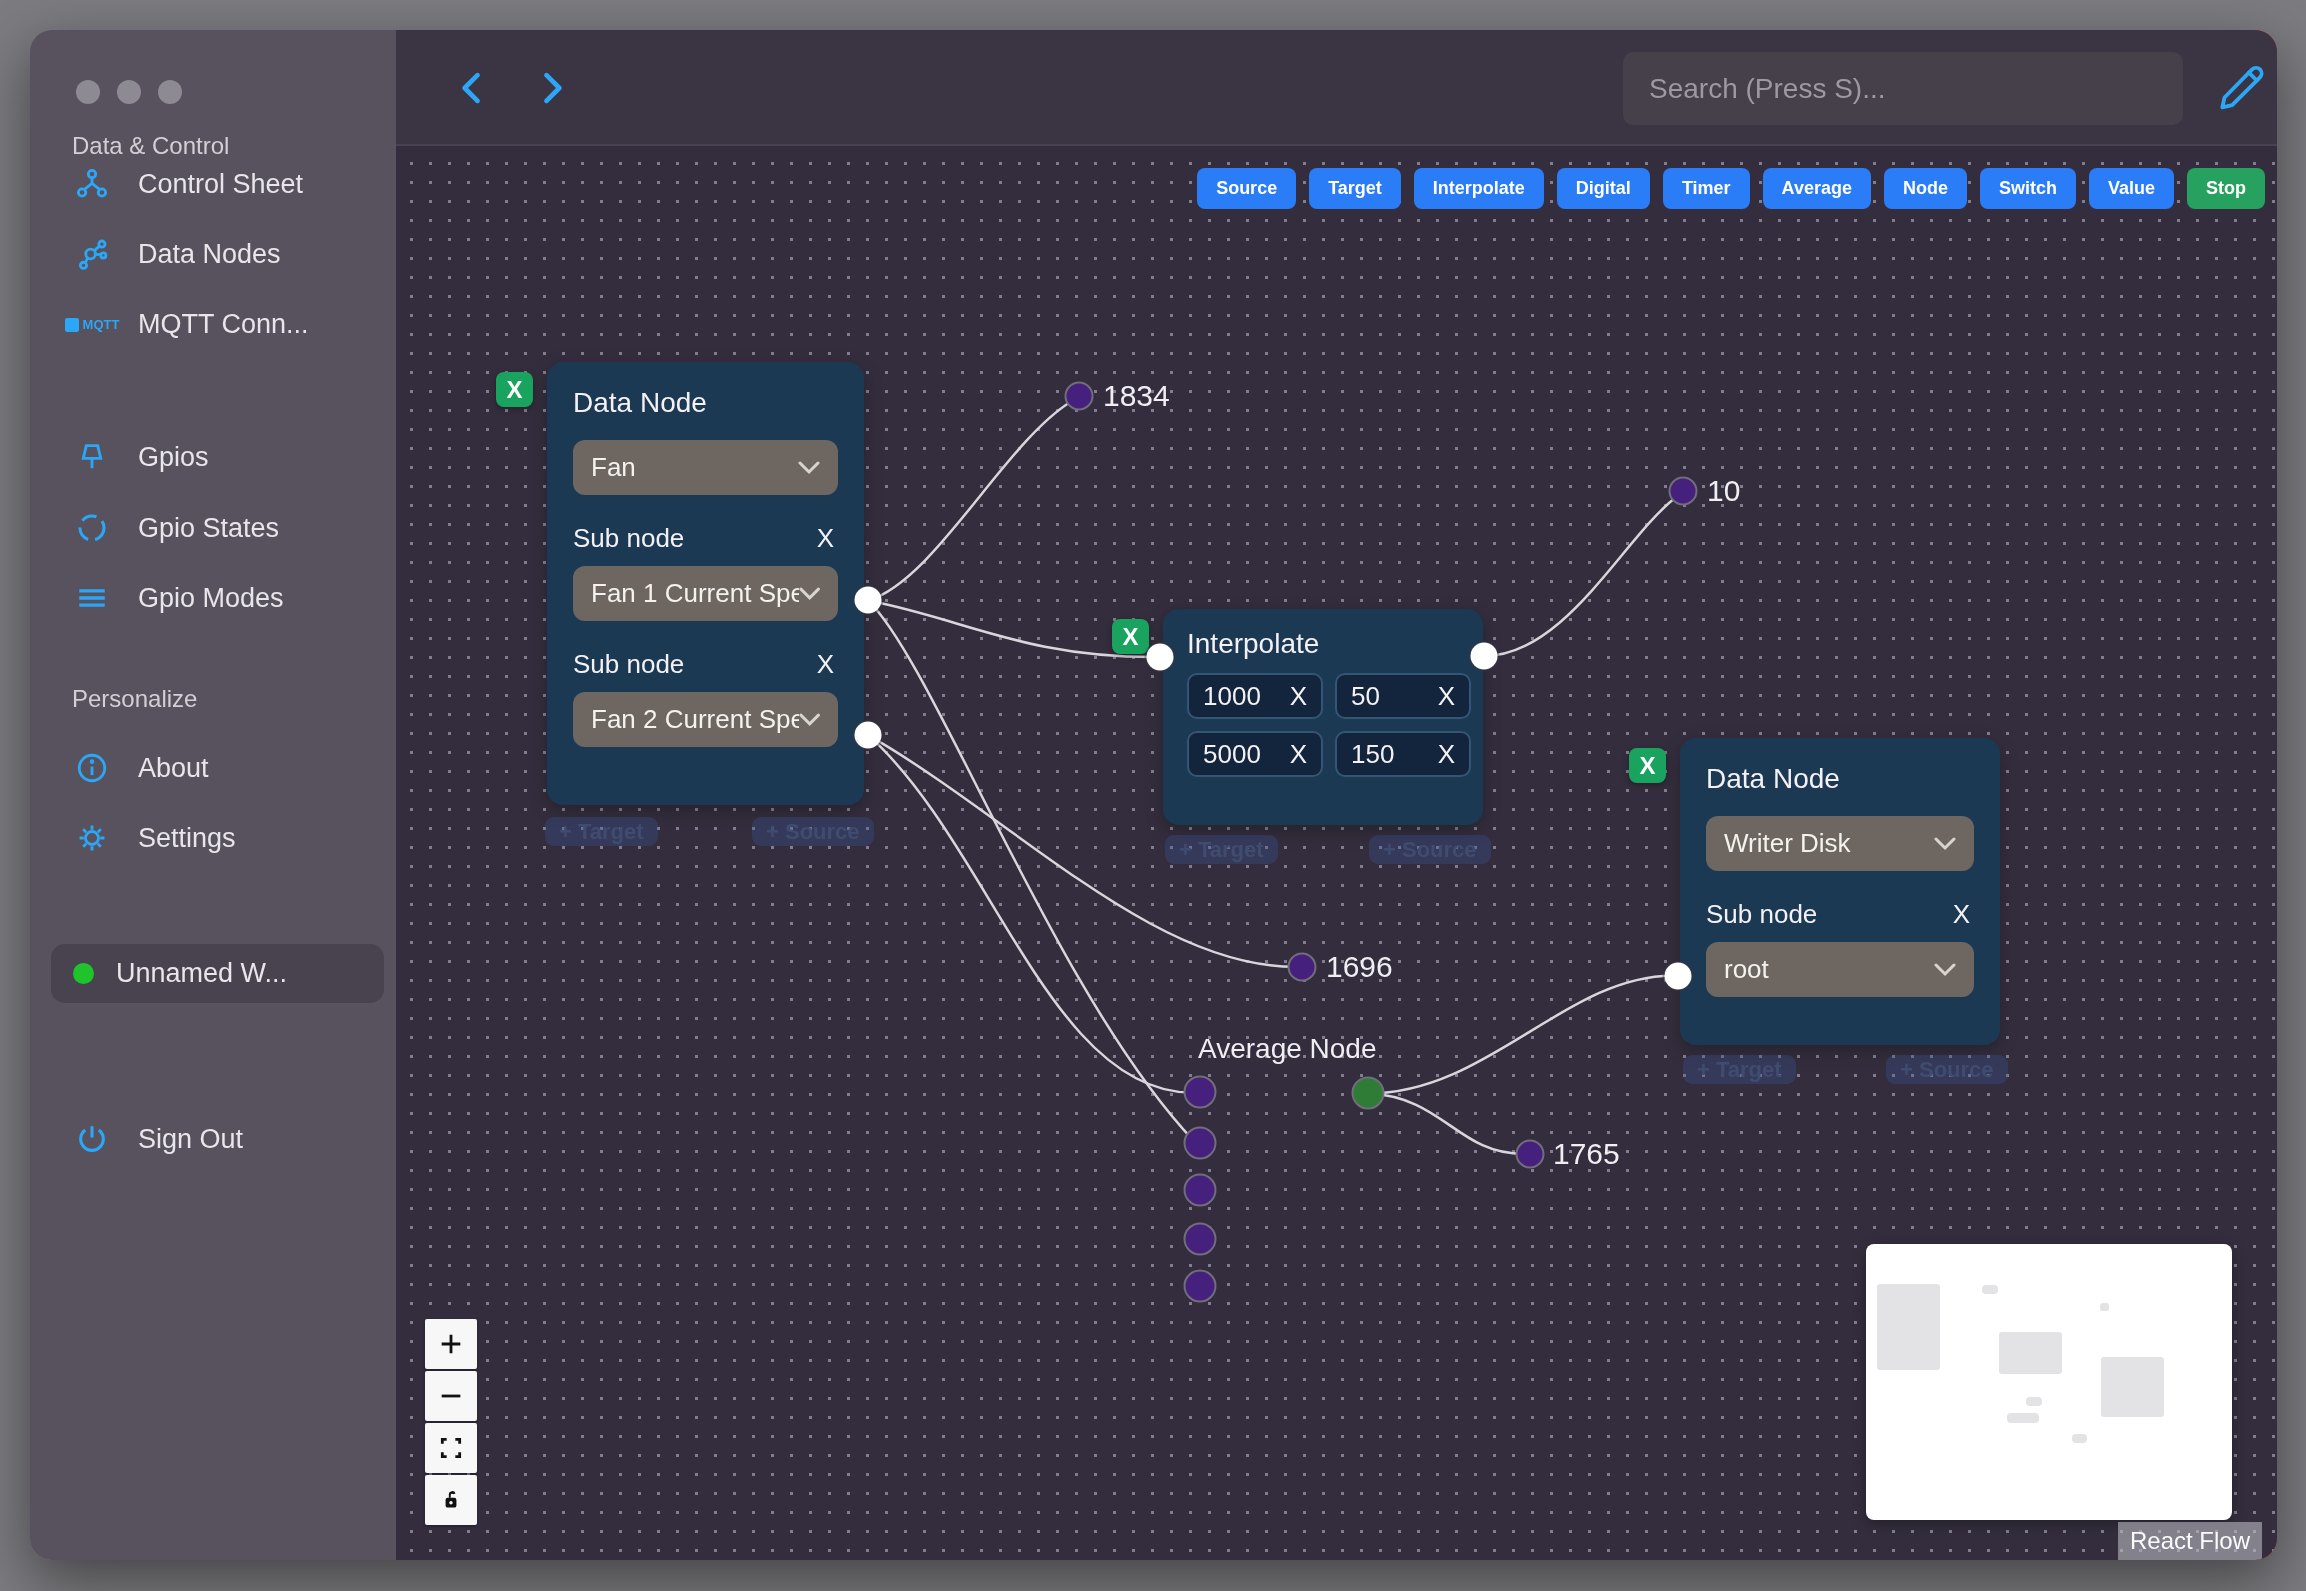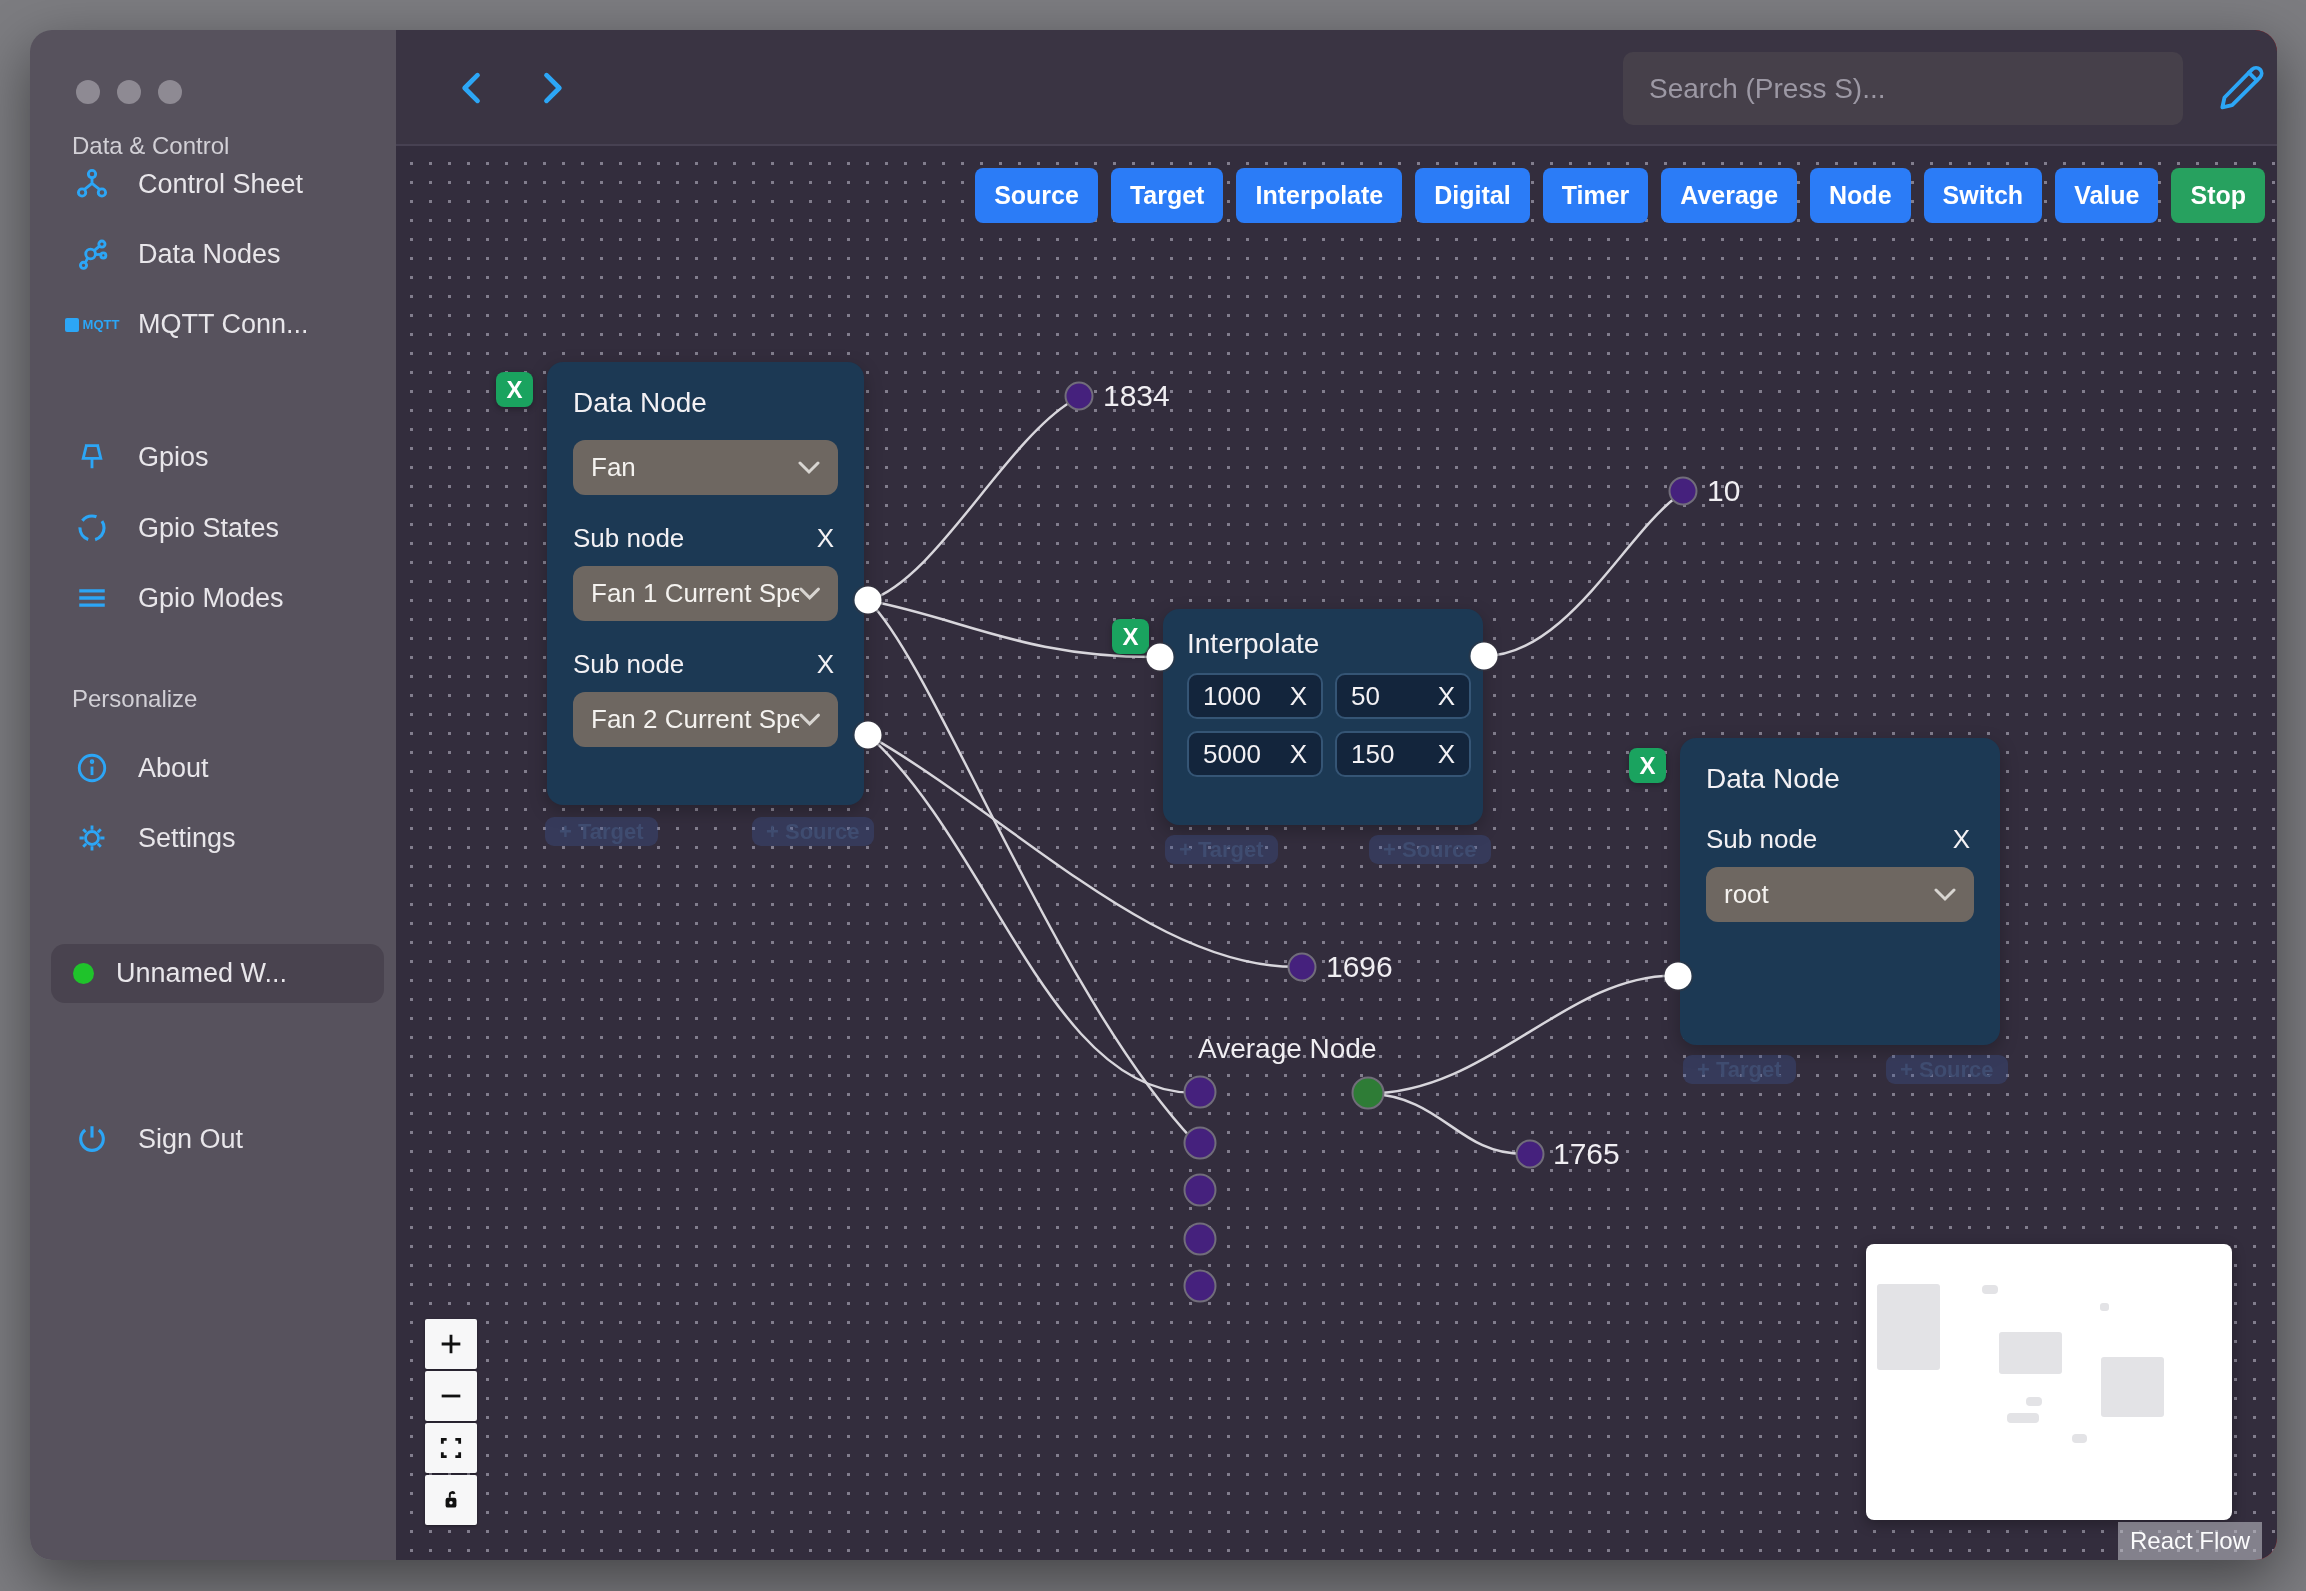--- a/index.html
+++ b/index.html
@@ -32,22 +32,22 @@
     border:none;border-radius:10px;color:#e8e6ea;font-size:28px;padding:0 26px;outline:none;
     font-family:"Liberation Sans","DejaVu Sans",sans-serif;}
   .search::placeholder{color:#9c98a4;}
   .pencil{position:absolute;left:1820px;top:32px;width:51px;height:51px;color:#2ca6f6;}
 
   
   .canvas{position:relative;flex:1;background:#332d3d;overflow:hidden;
     background-image:radial-gradient(circle,rgba(195,192,206,.55) 1.6px,transparent 1.9px);
     background-size:19px 19px;background-position:6px 8px;}
   .chip-row{position:absolute;top:22px;right:12px;display:flex;gap:13px;}
-  .chip{height:55px;padding:0 19px;border-radius:8px;background:#2b7cf7;color:#fff;
-    font-size:25px;font-weight:600;display:flex;align-items:center;}
+  .chip{height:41px;padding:0 19px;border-radius:8px;background:#2b7cf7;color:#fff;
+    font-size:18px;font-weight:600;display:flex;align-items:center;}
   .chip.green{background:#27a15f;}
 
   svg.edges{position:absolute;left:0;top:0;pointer-events:none;}
   .edge{fill:none;stroke:#d8d6dc;stroke-width:2.5px;}
 
   .card{position:absolute;background:#1c3954;border-radius:16px;padding:24px 26px;
     box-shadow:0 6px 18px rgba(0,0,0,.25);}
   .card-title{color:#f3f1f4;font-size:28px;font-weight:500;line-height:34px;}
   .select{height:55px;background:#6e6761;border-radius:12px;display:flex;align-items:center;
     justify-content:space-between;padding:0 18px;color:#f4f2ef;font-size:26px;margin-top:20px;}
@@ -304,20 +304,26 @@
         </div>
       </div>
       <div class="addchip" style="left:769px;top:689px">+ Target</div>
       <div class="addchip" style="left:973px;top:689px">+ Source</div>
       <div class="handle" style="left:764px;top:511px"></div>
       <div class="handle" style="left:1088px;top:510px"></div>
 
       <div class="card" style="left:1284px;top:592px;width:320px;height:307px">
         <div class="rm-badge">X</div>
         <div class="card-title">Data Node</div>
+        <div class="select">
+          <span class="txt">Writer Disk</span>
+          <svg width="22" height="14" viewBox="0 0 22 14" fill="none" stroke="#d8d5d1" stroke-width="3" stroke-linecap="round">
+              <polyline points="2 2 11 11 20 2"></polyline>
+            </svg>
+        </div>
         <div class="sub-row">
           <span>Sub node</span>
           <span class="x">X</span>
         </div>
         <div class="select" style="margin-top:12px">
           <span class="txt">root</span>
           <svg width="22" height="14" viewBox="0 0 22 14" fill="none" stroke="#d8d5d1" stroke-width="3" stroke-linecap="round">
               <polyline points="2 2 11 11 20 2"></polyline>
             </svg>
         </div>

